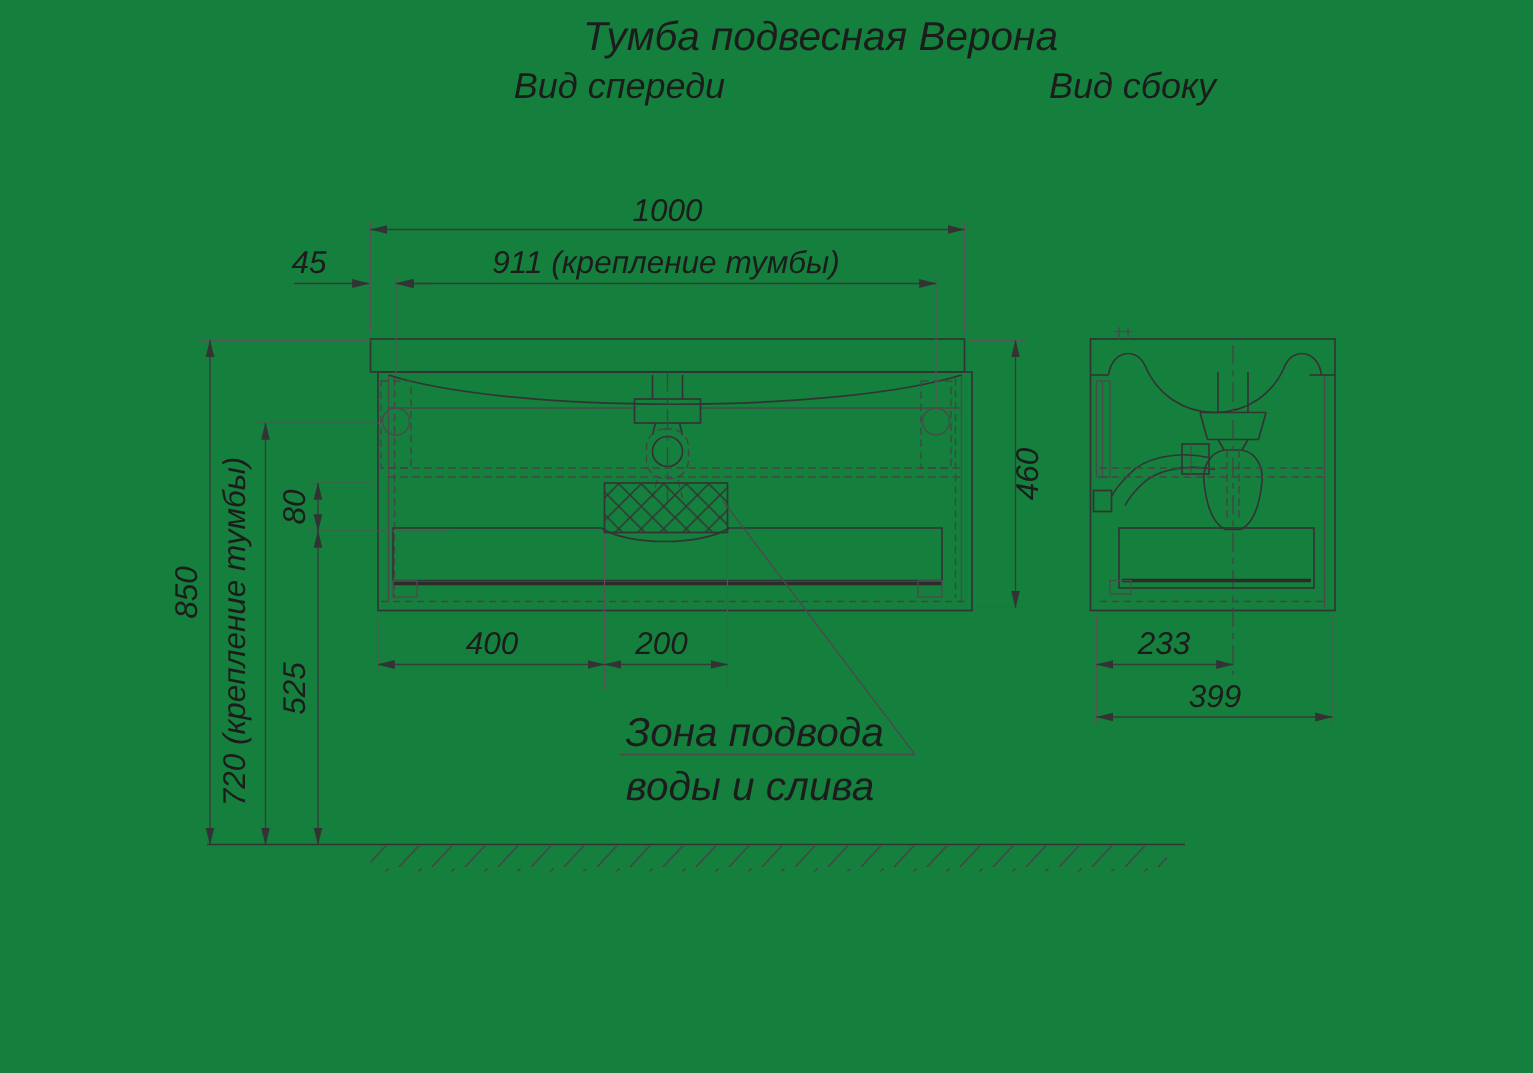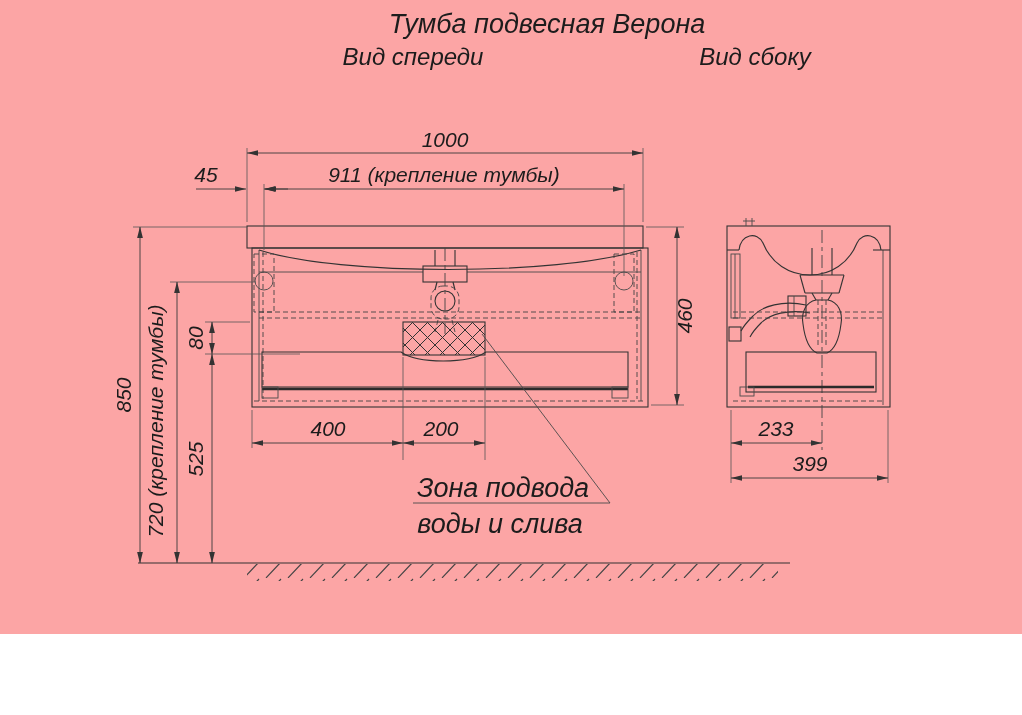--- a/index.html
+++ b/index.html
@@ -1,16 +1,16 @@
 <!DOCTYPE html>
 <html><head>
 <meta charset="utf-8">
 <style>
   html,body{margin:0;padding:0;background:#ffffff;}
-  .page{position:relative;width:1022px;height:634px;background:#fca5a5;overflow:hidden;}
+  .page{position:relative;width:1022px;height:715px;background:#15803d;overflow:hidden;}
   svg{display:block;}
   .ln{stroke:#333;stroke-width:1.1;fill:none;}
   .lnthin{stroke:#4a4a4a;stroke-width:0.9;fill:none;}
   .lnthick{stroke:#2b2b2b;stroke-width:2.4;fill:none;}
   .hid{stroke:#444;stroke-width:0.9;fill:none;stroke-dasharray:5 3;}
   .axis{stroke:#444;stroke-width:0.9;fill:none;stroke-dasharray:13 4 4 4;}
   .dim{stroke:#3a3a3a;stroke-width:0.9;fill:none;}
   .ext{stroke:#555;stroke-width:0.8;fill:none;}
   text{font-family:"Liberation Sans",sans-serif;font-style:italic;fill:#1c1c1c;}
   .t-title{font-size:27px;}

